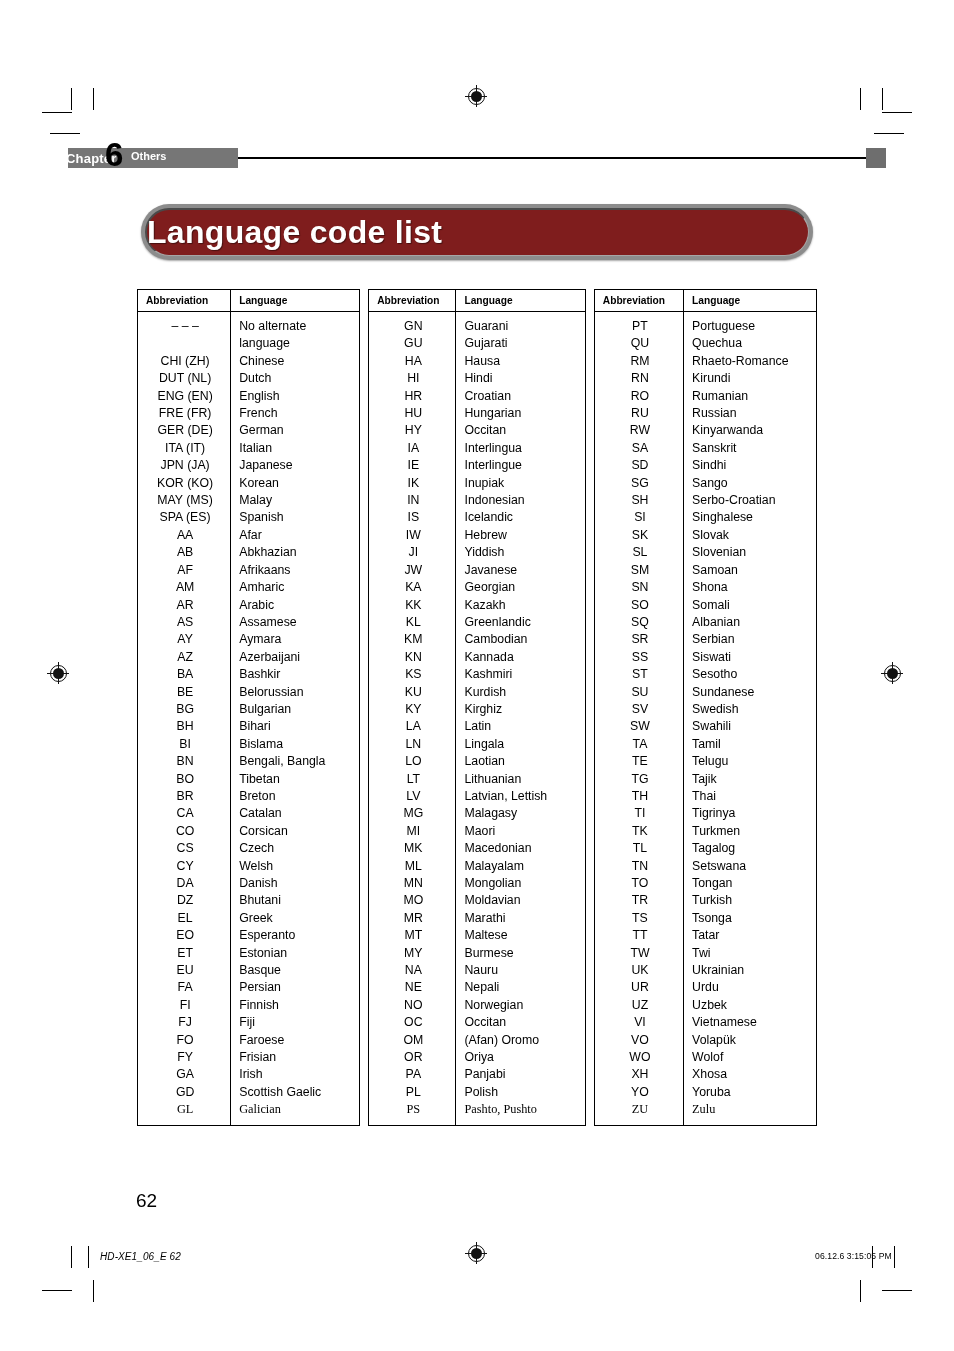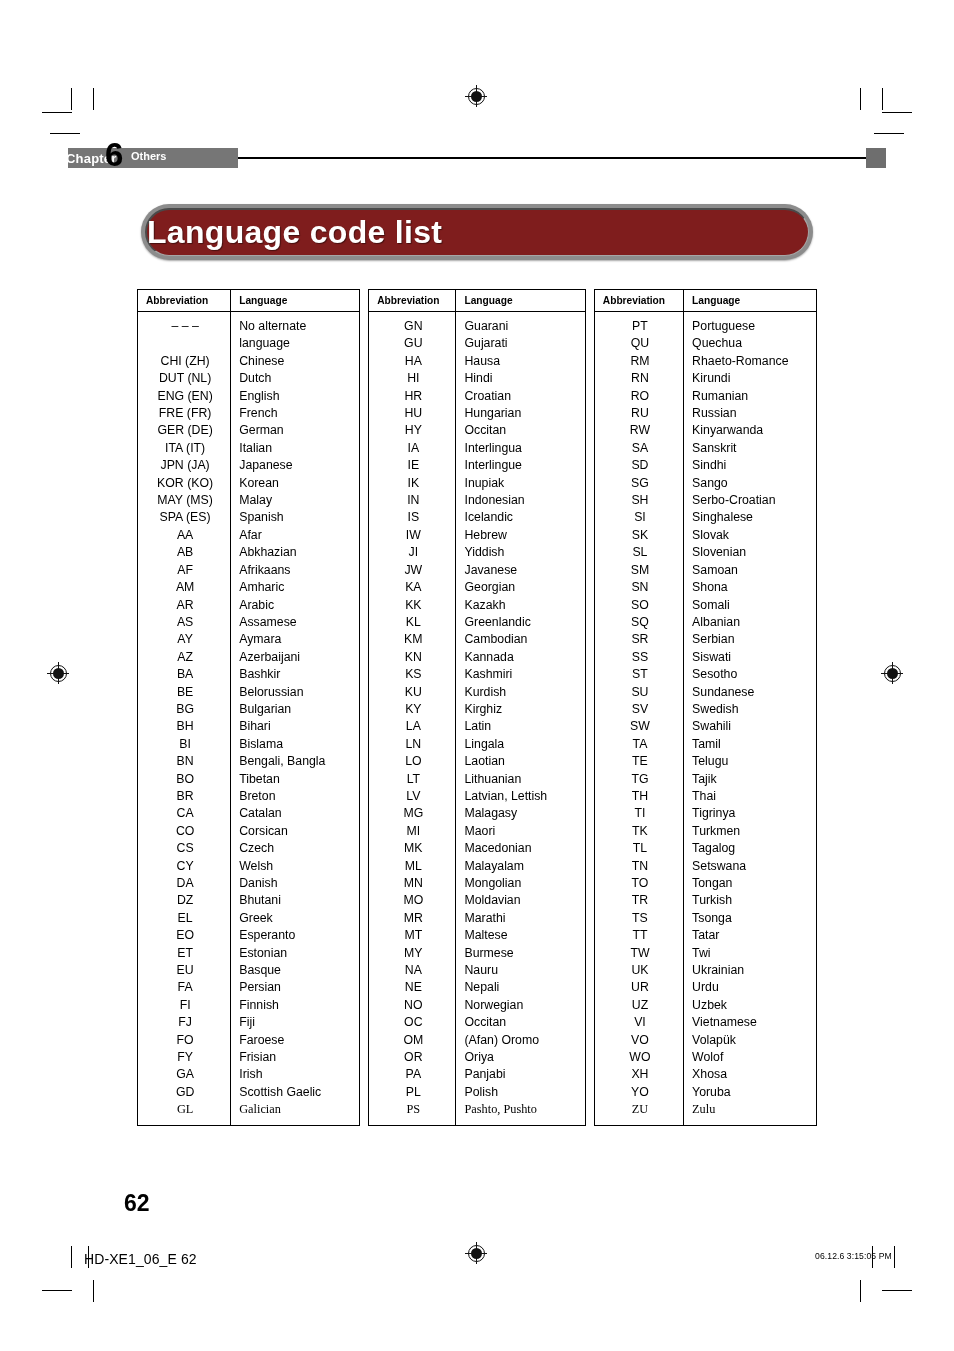--- a/index.html
+++ b/index.html
@@ -187,39 +187,40 @@
     font-family: Liberation Serif, serif;
   }
   .col2 thead th.abbr-h { width: 76px; }
   .col2 thead th.lang-h { width: 126px; }
   .col3 thead th.abbr-h { width: 80px; }
   .col3 thead th.lang-h { width: 128px; }
 
   
   .page-number {
     position: absolute;
-    left: 124px;
+    left: 136px;
     top: 1190px;
-    font-size: 23px;
-    font-weight: bold;
+    font-size: 19px;
+    font-weight: normal;
   }
   .footer-rule {
     position: absolute;
     left: 88px;
     top: 1246px;
     width: 1.4px;
     height: 22px;
     background: #000;
   }
   .footer-left {
     position: absolute;
-    left: 84px;
+    left: 100px;
     top: 1251px;
-    font-size: 14px;
+    font-size: 10px;
     letter-spacing: .1px;
+    font-style: italic;
   }
   .footer-right {
     position: absolute;
     left: 815px;
     top: 1251px;
     font-size: 8.6px;
     letter-spacing: .1px;
   }
   .footer-bar-a {
     position: absolute;

